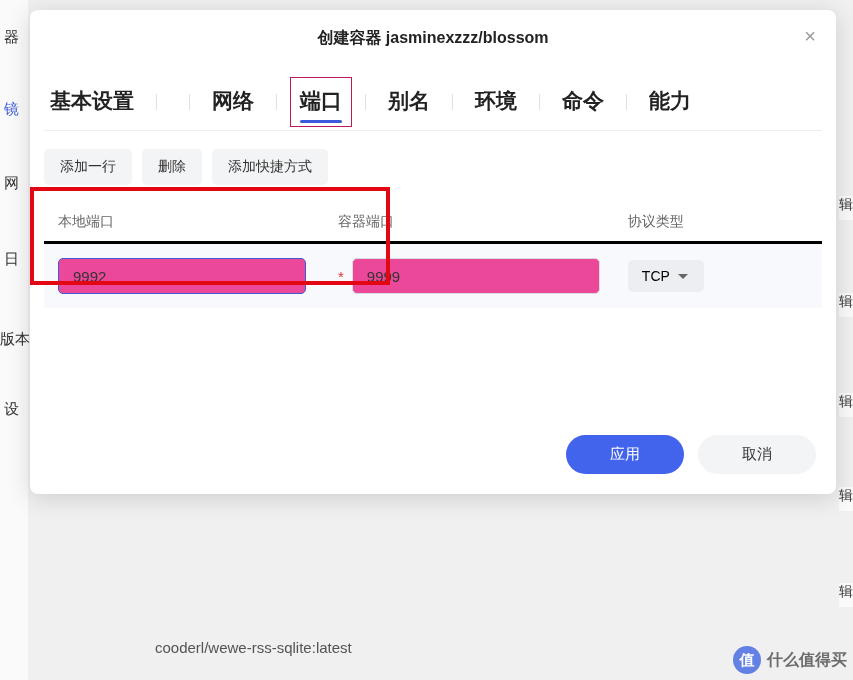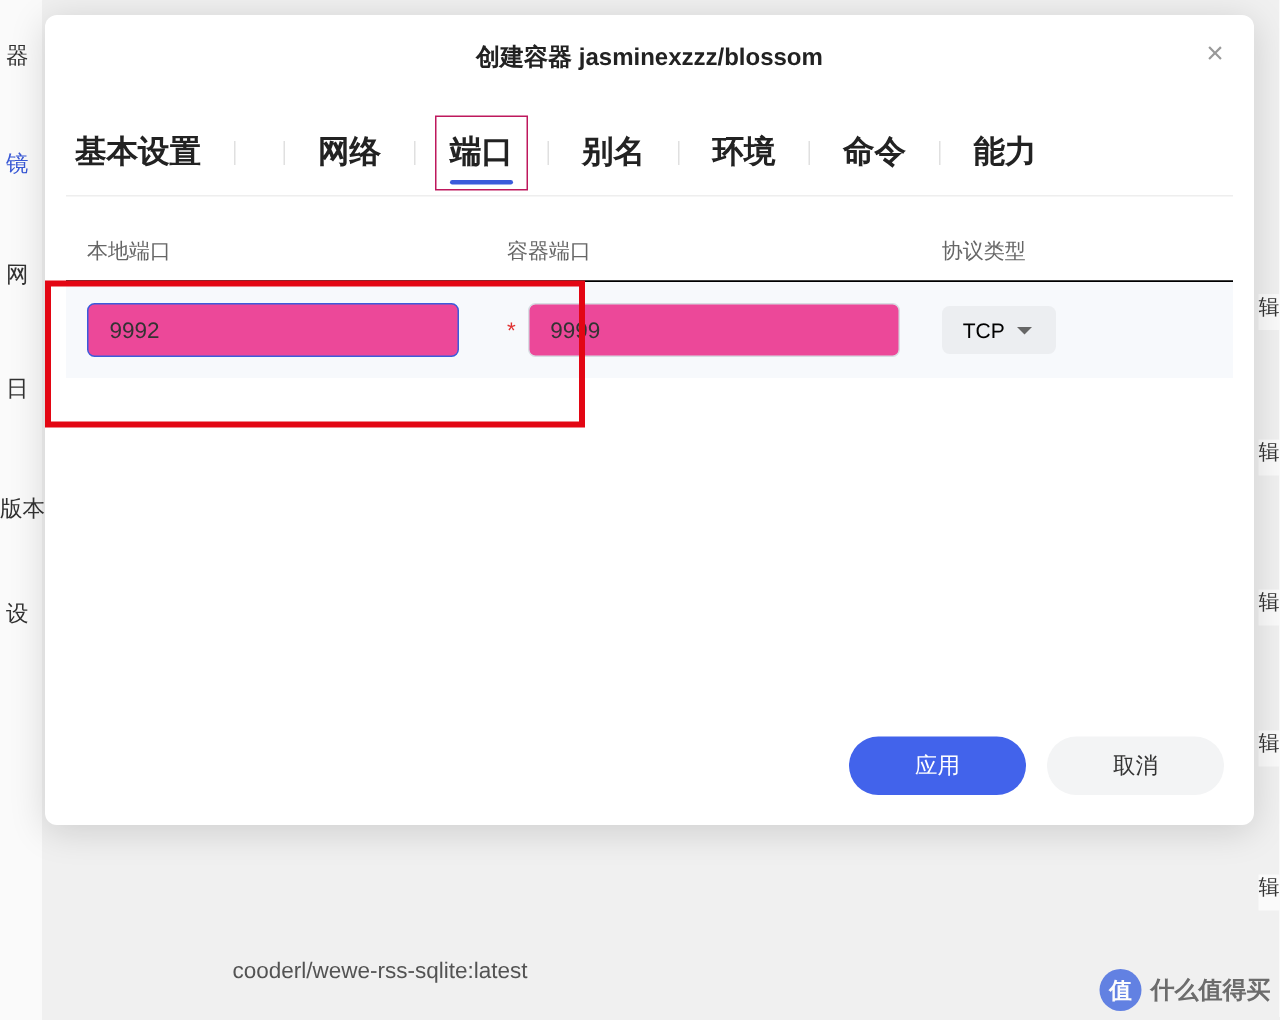--- a/index.html
+++ b/index.html
@@ -51,21 +51,21 @@
     .modal-overlay {
       position: absolute;
       inset: 0;
       background: rgba(0,0,0,0.02);
     }
     .modal {
       position: absolute;
       left: 30px;
       top: 10px;
       width: 806px;
-      height: 540px;
+      height: 484px;
       background: #fff;
       border-radius: 8px;
       box-shadow: 0 4px 24px rgba(0,0,0,0.15);
       display: flex;
       flex-direction: column;
     }
     .modal-header {
       position: relative;
       height: 56px;
       display: flex;
@@ -157,21 +157,21 @@
     .table {
       width: 100%;
       border-collapse: collapse;
     }
     .table thead th {
       text-align: left;
       font-size: 14px;
       font-weight: 400;
       color: #666;
       padding: 10px 14px;
-      border-bottom: 1px solid #000000;
+      border-bottom: 3px solid #000000;
       background: #fff;
     }
     .table tbody td {
       padding: 14px 14px;
       vertical-align: middle;
       background: #f7f9fc;
     }
     .col-local { width: 280px; }
     .col-container { width: 280px; }
     .col-protocol { width: auto; }
@@ -319,20 +319,25 @@
     <div class="tab-divider"></div>
     <div class="tab">环境</div>
     <div class="tab-divider"></div>
     <div class="tab">命令</div>
     <div class="tab-divider"></div>
     <div class="tab">能力</div>
   </div>
   <div class="tabs-underline"></div>
 
   <div class="modal-body">
+    <div class="button-row">
+      <button class="btn-secondary">添加一行</button>
+      <button class="btn-secondary">删除</button>
+      <button class="btn-secondary">添加快捷方式</button>
+    </div>
 
     <table class="table">
       <thead>
         <tr>
           <th class="col-local">本地端口</th>
           <th class="col-container">容器端口</th>
           <th class="col-protocol">协议类型</th>
         </tr>
       </thead>
       <tbody>

